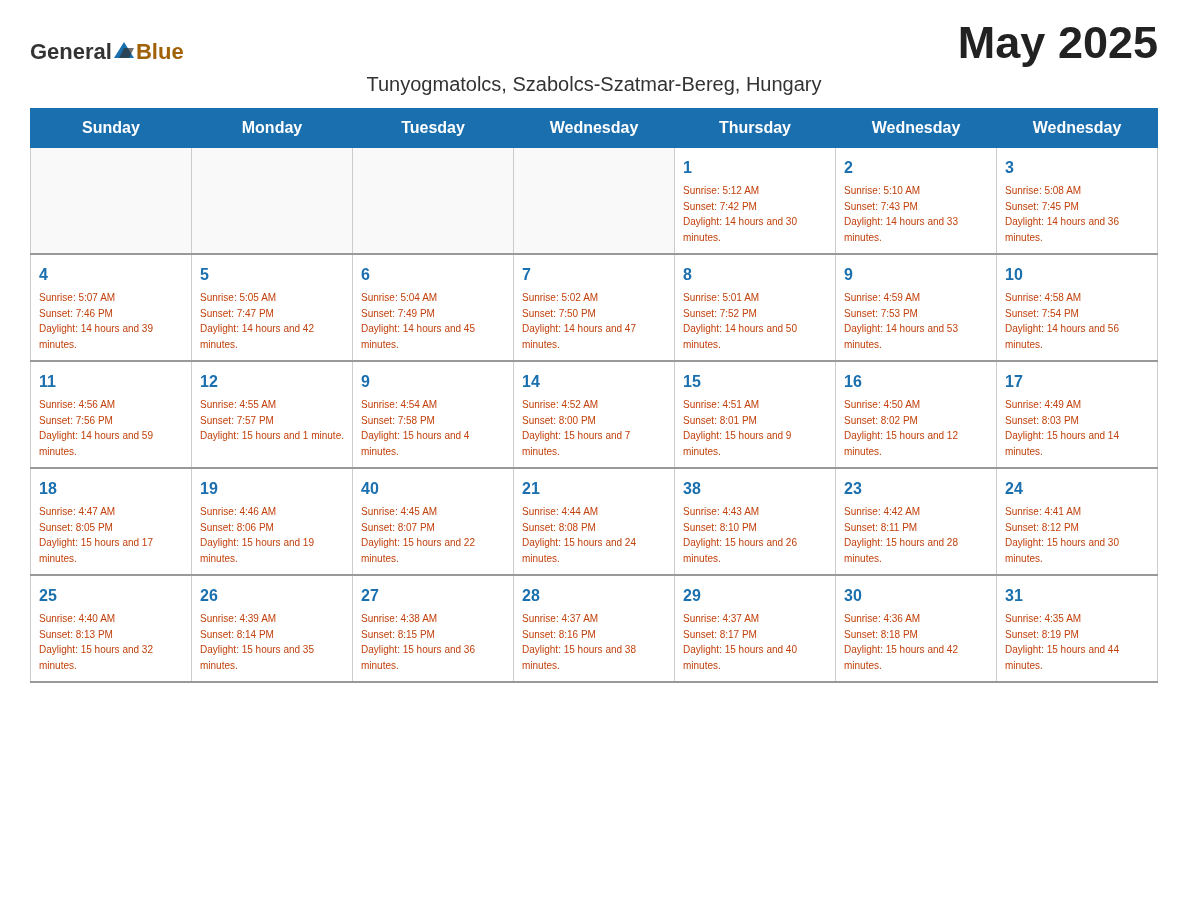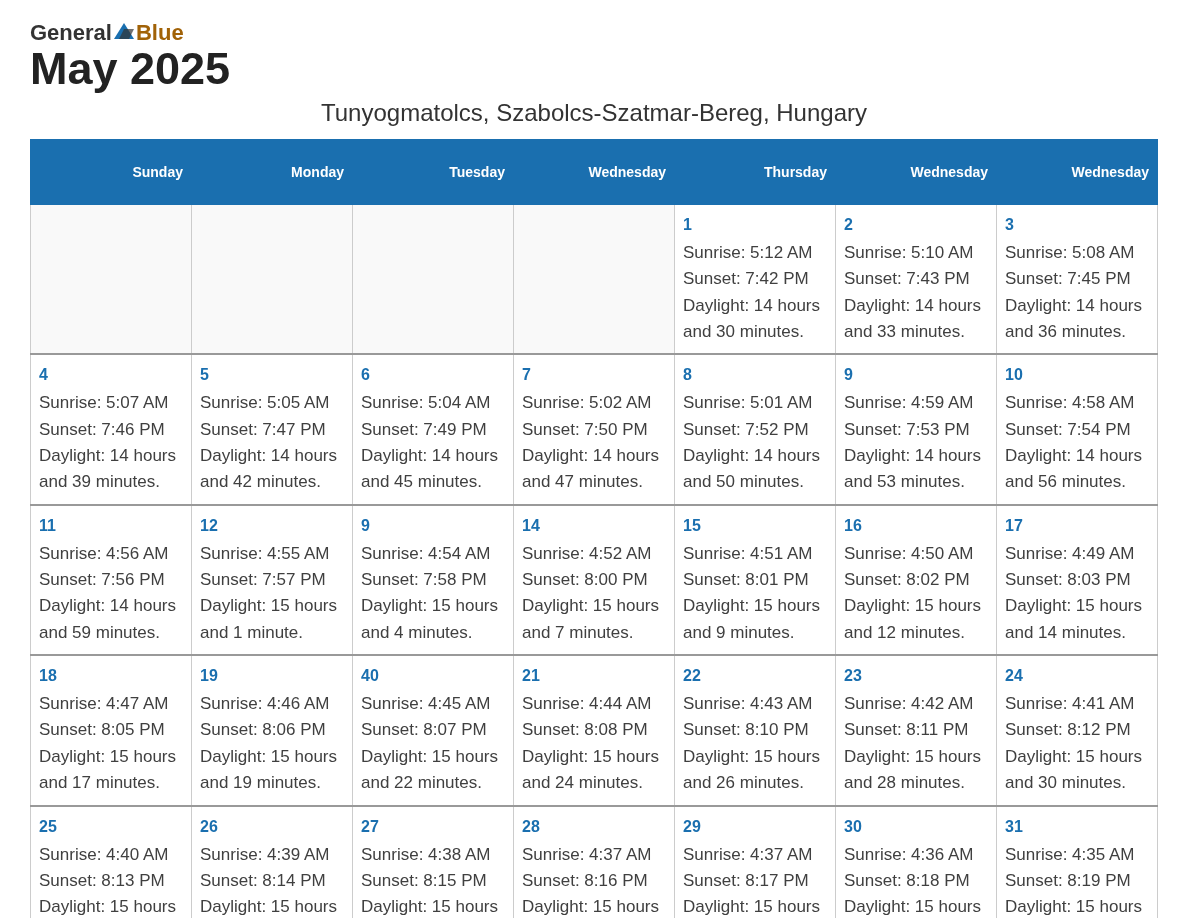--- a/index.html
+++ b/index.html
@@ -7,23 +7,22 @@
       font-family: Arial, Helvetica, sans-serif;
       background: #fff;
       color: #333;
       width: 1188px;
       min-height: 918px;
       padding: 20px 30px;
     }
     .header-top {
       display: flex;
       justify-content: space-between;
-      align-items: flex-start;
+      align-items: flex-end;
       margin-bottom: 8px;
-      flex-direction: column;
     }
     .logo {
       display: flex;
       align-items: center;
       gap: 0;
     }
     .logo-text-general {
       font-size: 22px;
       font-weight: bold;
       color: #333;
@@ -42,59 +41,59 @@
       top: -2px;
     }
     .month-title {
       font-size: 45px;
       font-weight: bold;
       color: #222;
       text-align: right;
       line-height: 1;
     }
     .location-title {
-      font-size: 24px;
+      font-size: 20px;
       color: #333;
       text-align: center;
       margin-bottom: 12px;
     }
     .calendar {
       width: 100%;
       border-collapse: collapse;
       border: 1px solid #aaa;
     }
     .calendar thead tr th {
       background-color: #1a6faf;
       color: #fff;
-      font-size: 14px;
-      font-weight: bold;
-      padding: 24px 8px;
-      text-align: right;
+      font-size: 16px;
+      font-weight: bold;
+      padding: 10px 8px;
+      text-align: center;
       border: 1px solid #1a6faf;
     }
     .calendar tbody tr td {
       vertical-align: top;
       padding: 8px 8px;
       border: 1px solid #ccc;
       width: 14.28%;
       min-height: 100px;
       font-size: 13px;
       color: #333;
       line-height: 1.5;
     }
     .day-number {
       font-size: 16px;
       font-weight: bold;
       color: #1a6faf;
       display: block;
       margin-bottom: 3px;
     }
     .day-info {
-      font-size: 17px;
-      color: #404040;
+      font-size: 10px;
+      color: #c2410c;
       line-height: 1.55;
     }
     .empty-cell {
       background: #f9f9f9;
     }
     .calendar tbody tr {
       border-bottom: 2px solid #999;
     }
   </style>
 </head>
@@ -216,21 +215,21 @@
         </td>
         <td>
           <span class="day-number">40</span>
           <div class="day-info">Sunrise: 4:45 AM<br>Sunset: 8:07 PM<br>Daylight: 15 hours and 22 minutes.</div>
         </td>
         <td>
           <span class="day-number">21</span>
           <div class="day-info">Sunrise: 4:44 AM<br>Sunset: 8:08 PM<br>Daylight: 15 hours and 24 minutes.</div>
         </td>
         <td>
-          <span class="day-number">22</span>
+          <span class="day-number">38</span>
           <div class="day-info">Sunrise: 4:43 AM<br>Sunset: 8:10 PM<br>Daylight: 15 hours and 26 minutes.</div>
         </td>
         <td>
           <span class="day-number">23</span>
           <div class="day-info">Sunrise: 4:42 AM<br>Sunset: 8:11 PM<br>Daylight: 15 hours and 28 minutes.</div>
         </td>
         <td>
           <span class="day-number">24</span>
           <div class="day-info">Sunrise: 4:41 AM<br>Sunset: 8:12 PM<br>Daylight: 15 hours and 30 minutes.</div>
         </td>

